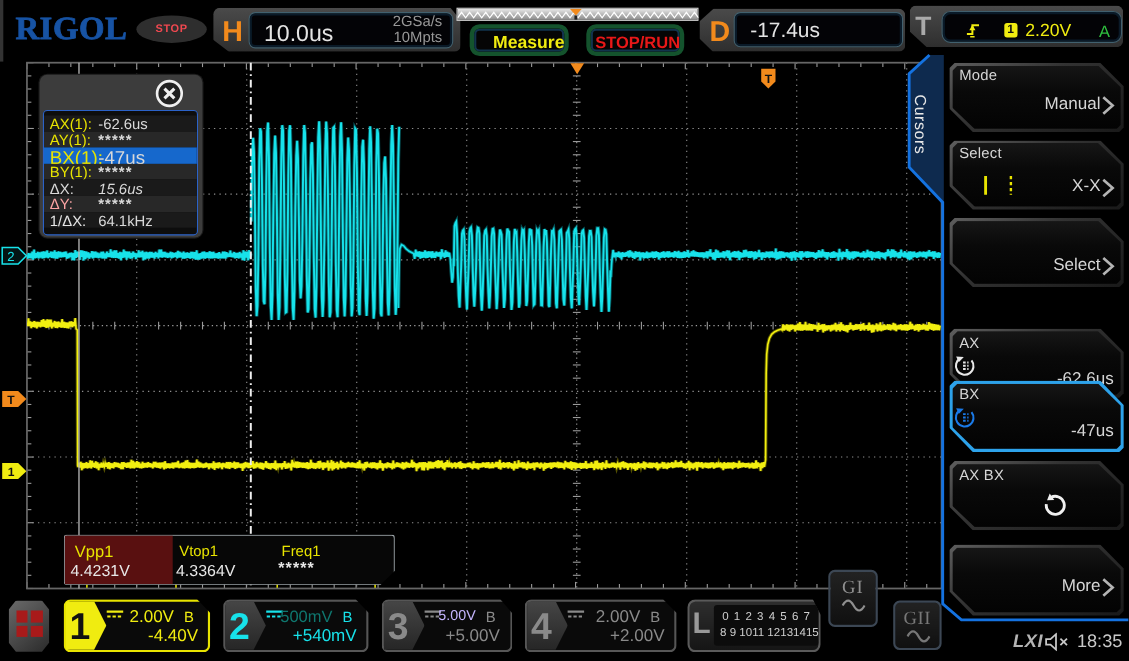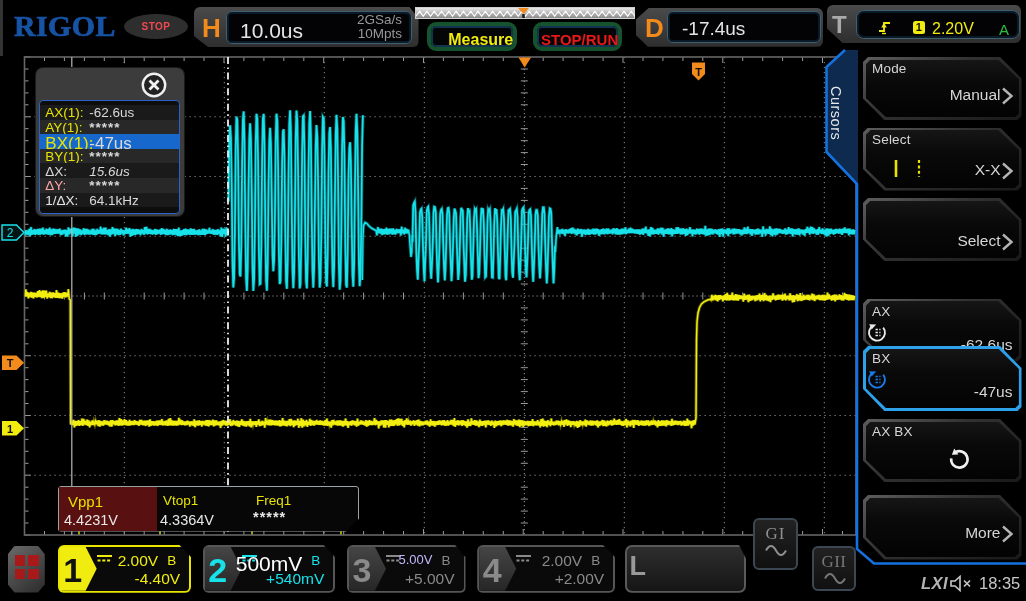--- a/index.html
+++ b/index.html
@@ -431,21 +431,21 @@
     <div class="a" style="right:13px;top:6px;font-size:13.5px;color:#f0ec10">B</div>
     <div class="a" style="right:9px;top:23.5px;font-size:15.5px;color:#f0ec10">-4.40V</div>
   </div>
 <div class="a" style="left:202.7px;top:544.7px;width:132.6px;height:48px;background:#0a0a0a;border:2px solid #565656;border-radius:6px;clip-path:polygon(0 0,91% 0,100% 26%,100% 100%,0 100%)">
     <div class="a" style="left:0px;top:0px;width:37px;height:44px;background:linear-gradient(#454545,#262626);clip-path:polygon(0 0,70% 0,100% 50%,70% 100%,0 100%)"></div>
     <div class="a" style="left:0px;top:2px;width:26px;text-align:center;font-size:34px;font-weight:bold;color:#17e2ea;line-height:43px">2</div>
     <svg class="a" style="left:36px;top:7.5px" width="17" height="11" viewBox="0 0 17 11">
       <line x1="1" y1="2" x2="16" y2="2" stroke="#17e2ea" stroke-width="2"></line>
       <line x1="1.5" y1="6.5" x2="15.5" y2="6.5" stroke="#17e2ea" stroke-width="1.8" stroke-dasharray="3 1.8"></line>
     </svg>
-    <div class="a" style="right:31px;top:5px;font-size:21px;color:#ffffff">500mV</div>
+    <div class="a" style="right:31px;top:5px;font-size:15px;color:#0f766e">500mV</div>
     <div class="a" style="right:13px;top:6px;font-size:13.5px;color:#17e2ea">B</div>
     <div class="a" style="right:9px;top:23.5px;font-size:15.5px;color:#17e2ea">+540mV</div>
   </div>
 <div class="a" style="left:347px;top:544.7px;width:118.5px;height:48px;background:#0a0a0a;border:2px solid #565656;border-radius:6px;clip-path:polygon(0 0,91% 0,100% 26%,100% 100%,0 100%)">
     <div class="a" style="left:0px;top:0px;width:37px;height:44px;background:linear-gradient(#454545,#262626);clip-path:polygon(0 0,70% 0,100% 50%,70% 100%,0 100%)"></div>
     <div class="a" style="left:0px;top:2px;width:26px;text-align:center;font-size:34px;font-weight:bold;color:#8a8a8a;line-height:43px">3</div>
     <svg class="a" style="left:36px;top:7.5px" width="17" height="11" viewBox="0 0 17 11">
       <line x1="1" y1="2" x2="16" y2="2" stroke="#8a8a8a" stroke-width="2"></line>
       <line x1="1.5" y1="6.5" x2="15.5" y2="6.5" stroke="#8a8a8a" stroke-width="1.8" stroke-dasharray="3 1.8"></line>
     </svg>
@@ -460,20 +460,24 @@
       <line x1="1" y1="2" x2="16" y2="2" stroke="#8a8a8a" stroke-width="2"></line>
       <line x1="1.5" y1="6.5" x2="15.5" y2="6.5" stroke="#8a8a8a" stroke-width="1.8" stroke-dasharray="3 1.8"></line>
     </svg>
     <div class="a" style="right:31px;top:5px;font-size:15.5px;color:#8a8a8a">2.00V</div>
     <div class="a" style="right:13px;top:6px;font-size:13.5px;color:#8a8a8a">B</div>
     <div class="a" style="right:9px;top:23.5px;font-size:15.5px;color:#8a8a8a">+2.00V</div>
   </div>
 
 <div class="a" style="left:624.6px;top:544.7px;width:121.6px;height:48px;background:linear-gradient(#2e2e2e,#151515);border:2px solid #5a5a5a;border-radius:7px;clip-path:polygon(0 0,94% 0,100% 30%,100% 100%,0 100%)">
 <div class="a" style="left:3px;top:4px;font-size:27px;font-weight:bold;color:#999">L</div>
+<div class="a" style="left:22px;top:3.5px;width:95px;height:37px;background:#0c0c0c;border-radius:3px">
+<div class="a" style="left:8px;top:4.5px;white-space:nowrap;font-size:10.5px;color:#cfcfcf;letter-spacing:0.9px">0 1 2 3 4 5 6 7</div>
+<div class="a" style="left:6px;top:18.5px;white-space:nowrap;font-size:10.5px;color:#cfcfcf;letter-spacing:0px">8 9 1011 12131415</div>
+</div>
   </div>
 <div class="a" style="left:753.2px;top:518px;width:44.5px;height:52px;background:linear-gradient(#222,#101010);border:2px solid #3c4754;border-radius:6px">
 <div class="a" style="left:0;top:4px;width:100%;text-align:center;font-family:'Liberation Serif',serif;font-size:17px;color:#8f8f8f;letter-spacing:1px">GI</div>
 <svg class="a" style="left:10px;top:24px" width="22" height="13" viewBox="0 0 22 13">
       <path d="M1,6.5 q5,-9 10,0 q5,9 10,0" fill="none" stroke="#8f8f8f" stroke-width="2"></path>
     </svg>
 </div>
 <div class="a" style="left:811.7px;top:546px;width:44.5px;height:45px;background:linear-gradient(#222,#101010);border:2px solid #3c4754;border-radius:6px">
 <div class="a" style="left:0;top:4px;width:100%;text-align:center;font-family:'Liberation Serif',serif;font-size:17px;color:#777;letter-spacing:0.5px">GII</div>
 <svg class="a" style="left:10px;top:24px" width="22" height="13" viewBox="0 0 22 13">

